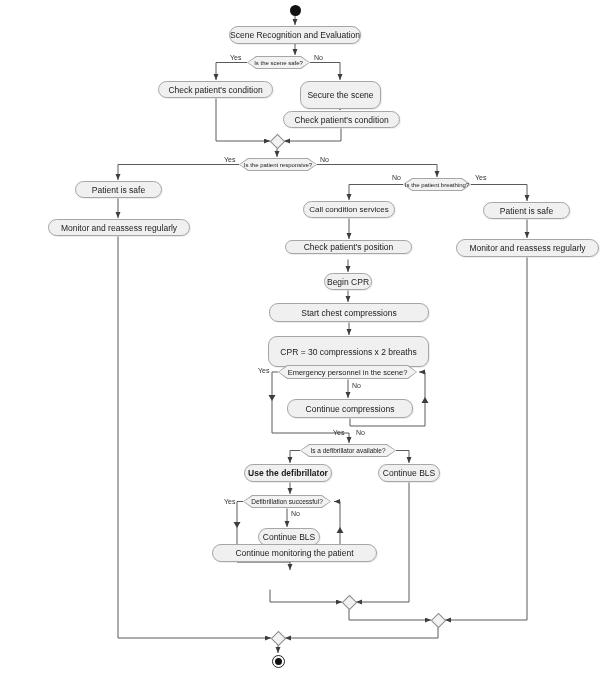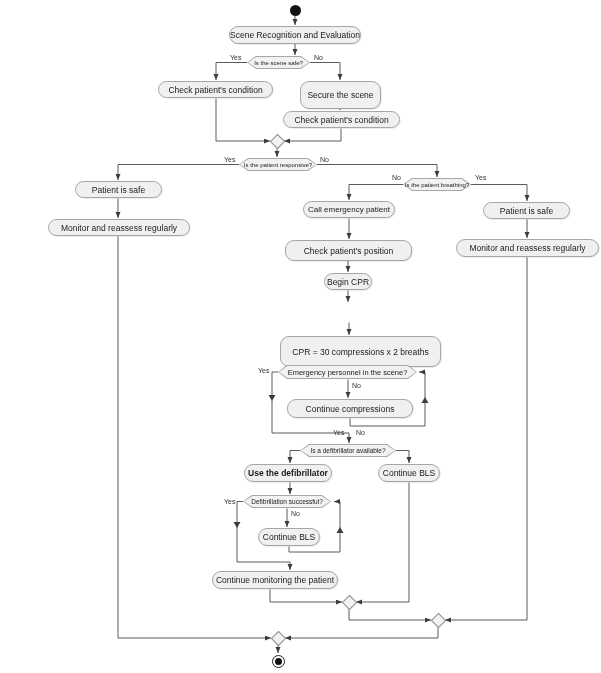--- a/index.html
+++ b/index.html
@@ -116,50 +116,53 @@
   <div class="node" style="left:283px;top:111px;width:117px;height:17px;">
       <span>Check patient's condition</span>
     </div>
   <div class="node" style="left:75px;top:181px;width:87px;height:17px;">
       <span>Patient is safe</span>
     </div>
   <div class="node" style="left:48px;top:219px;width:142px;height:17px;">
       <span>Monitor and reassess regularly</span>
     </div>
   <div class="node" style="left:303px;top:201px;width:92px;height:17px;font-size:8px;">
-      <span>Call emergency patient</span>
+      <span>Call condition services</span>
     </div>
   <div class="node" style="left:483px;top:202px;width:87px;height:17px;">
       <span>Patient is safe</span>
     </div>
-  <div class="node" style="left:285px;top:240px;width:127px;height:21px;">
+  <div class="node" style="left:285px;top:240px;width:127px;height:14px;">
       <span>Check patient's position</span>
     </div>
   <div class="node" style="left:456px;top:239px;width:143px;height:18px;">
       <span>Monitor and reassess regularly</span>
     </div>
   <div class="node" style="left:324px;top:273px;width:48px;height:17px;">
       <span>Begin CPR</span>
     </div>
-  <div class="node" style="left:268px;top:336px;width:161px;height:31px;margin-left:12px;">
+  <div class="node" style="left:269px;top:303px;width:160px;height:19px;">
+      <span>Start chest compressions</span>
+    </div>
+  <div class="node" style="left:268px;top:336px;width:161px;height:31px;">
       <span>CPR = 30 compressions x 2 breaths</span>
     </div>
   <div class="node" style="left:287px;top:399px;width:126px;height:19px;">
       <span>Continue compressions</span>
     </div>
   <div class="node" style="left:244px;top:464px;width:88px;height:18px;font-weight:bold;">
       <span>Use the defibrillator</span>
     </div>
   <div class="node" style="left:378px;top:464px;width:62px;height:18px;">
       <span>Continue BLS</span>
     </div>
   <div class="node" style="left:258px;top:528px;width:62px;height:18px;">
       <span>Continue BLS</span>
     </div>
-  <div class="node" style="left:212px;top:571px;width:126px;height:18px;">
+  <div class="node" style="left:212px;top:544px;width:165px;height:18px;">
       <span>Continue monitoring the patient</span>
     </div>
 
   <div class="hex" style="left:247px;top:56px;width:63px;height:13px;font-size:6px;">
       <span>Is the scene safe?</span>
     </div>
   <div class="hex" style="left:239px;top:158px;width:78px;height:13px;font-size:6px;">
       <span>Is the patient responsive?</span>
     </div>
   <div class="hex" style="left:403px;top:178px;width:68px;height:13px;font-size:6px;">

